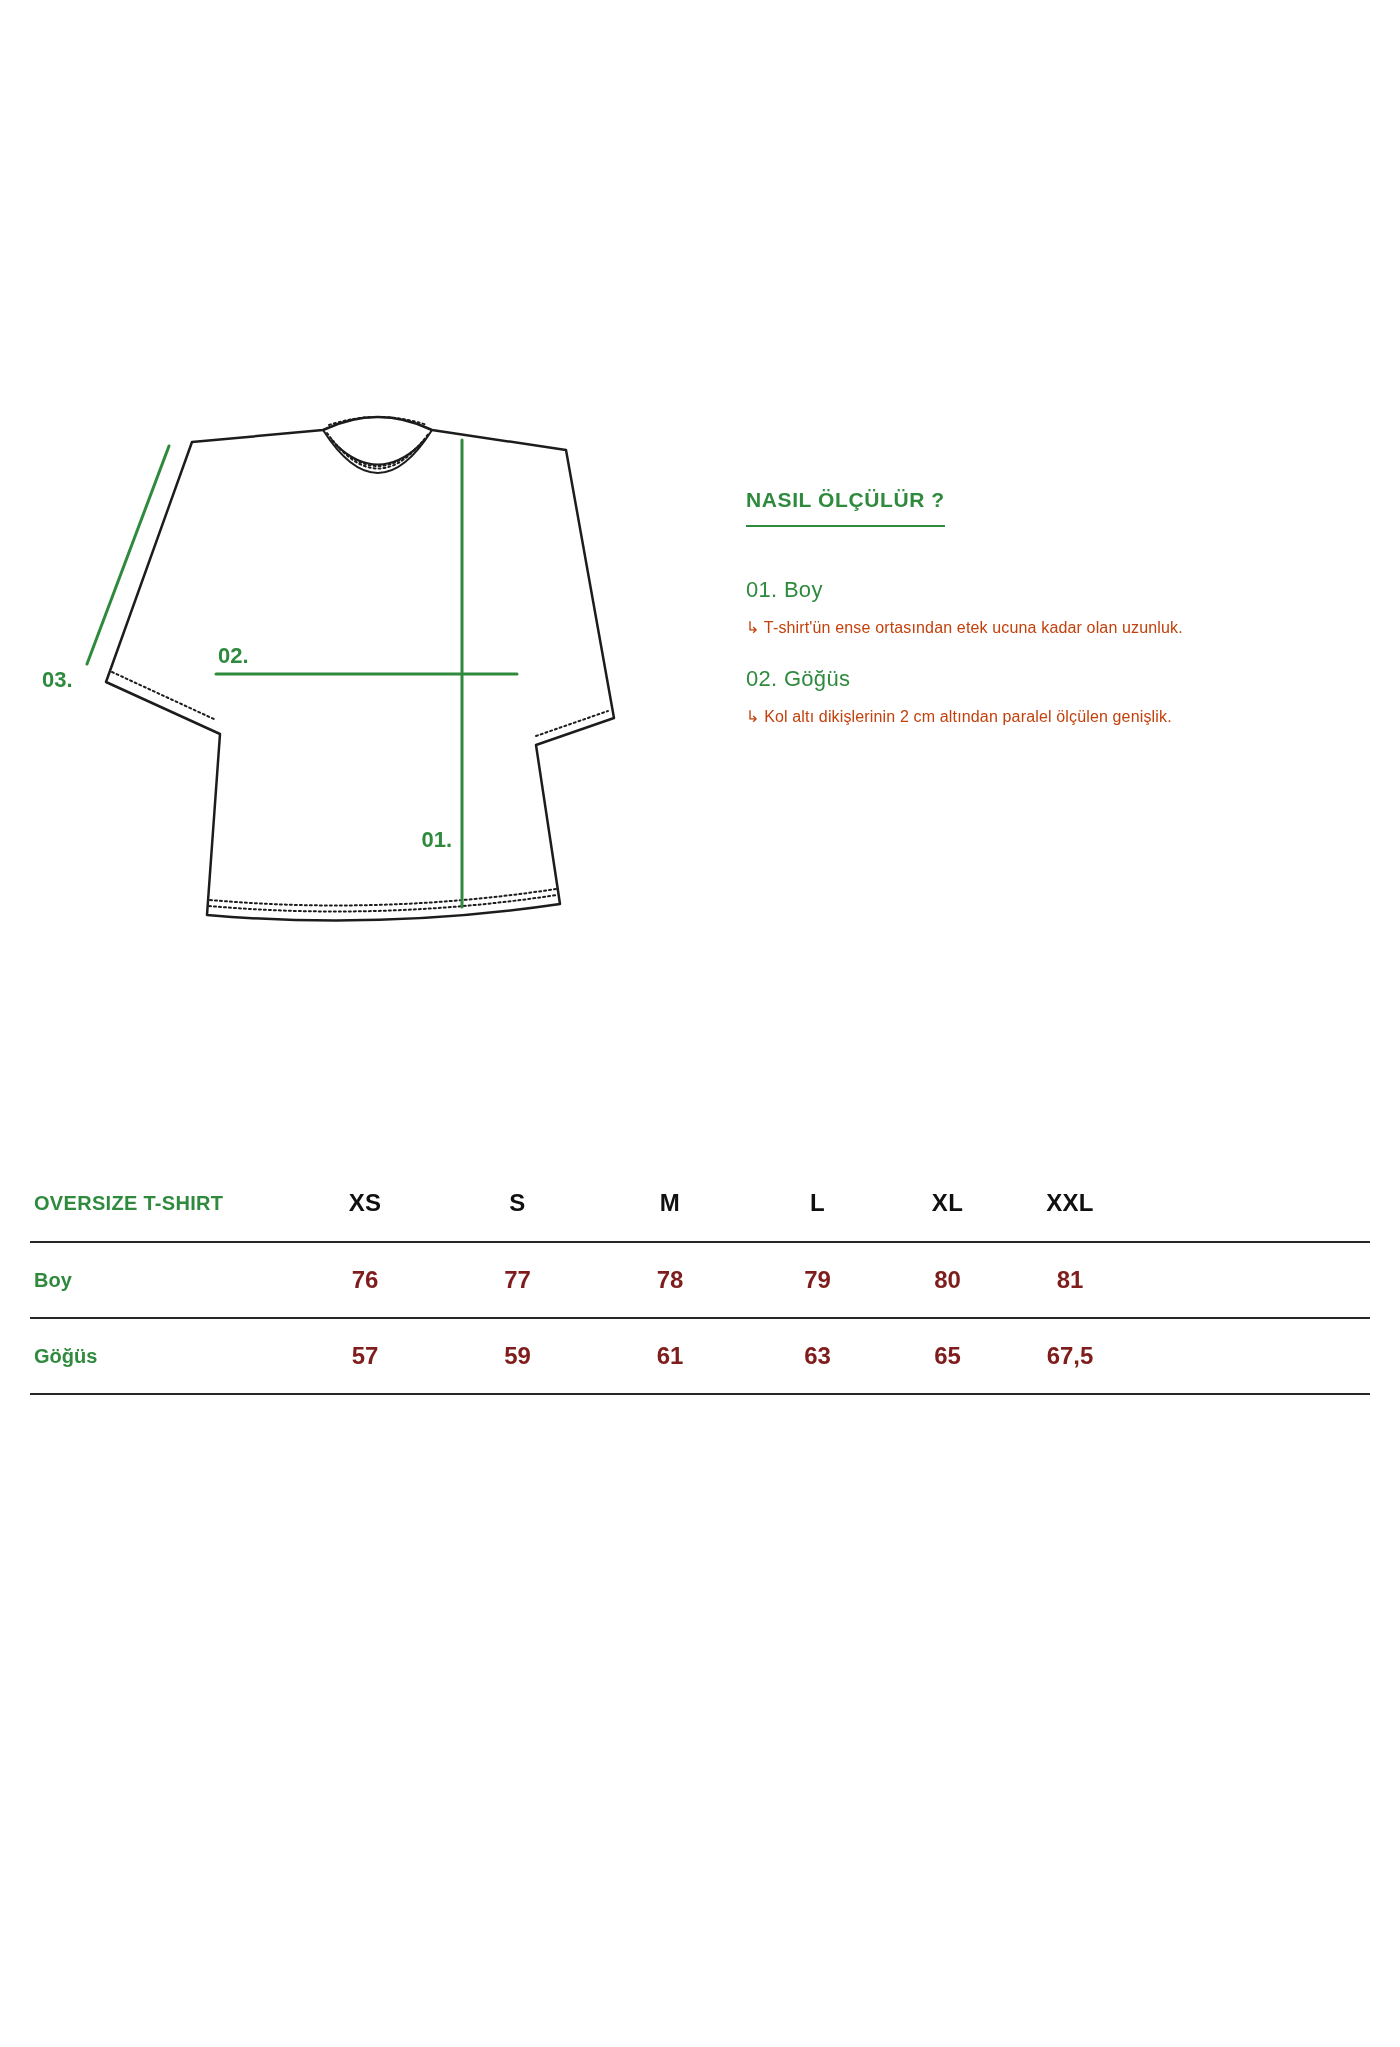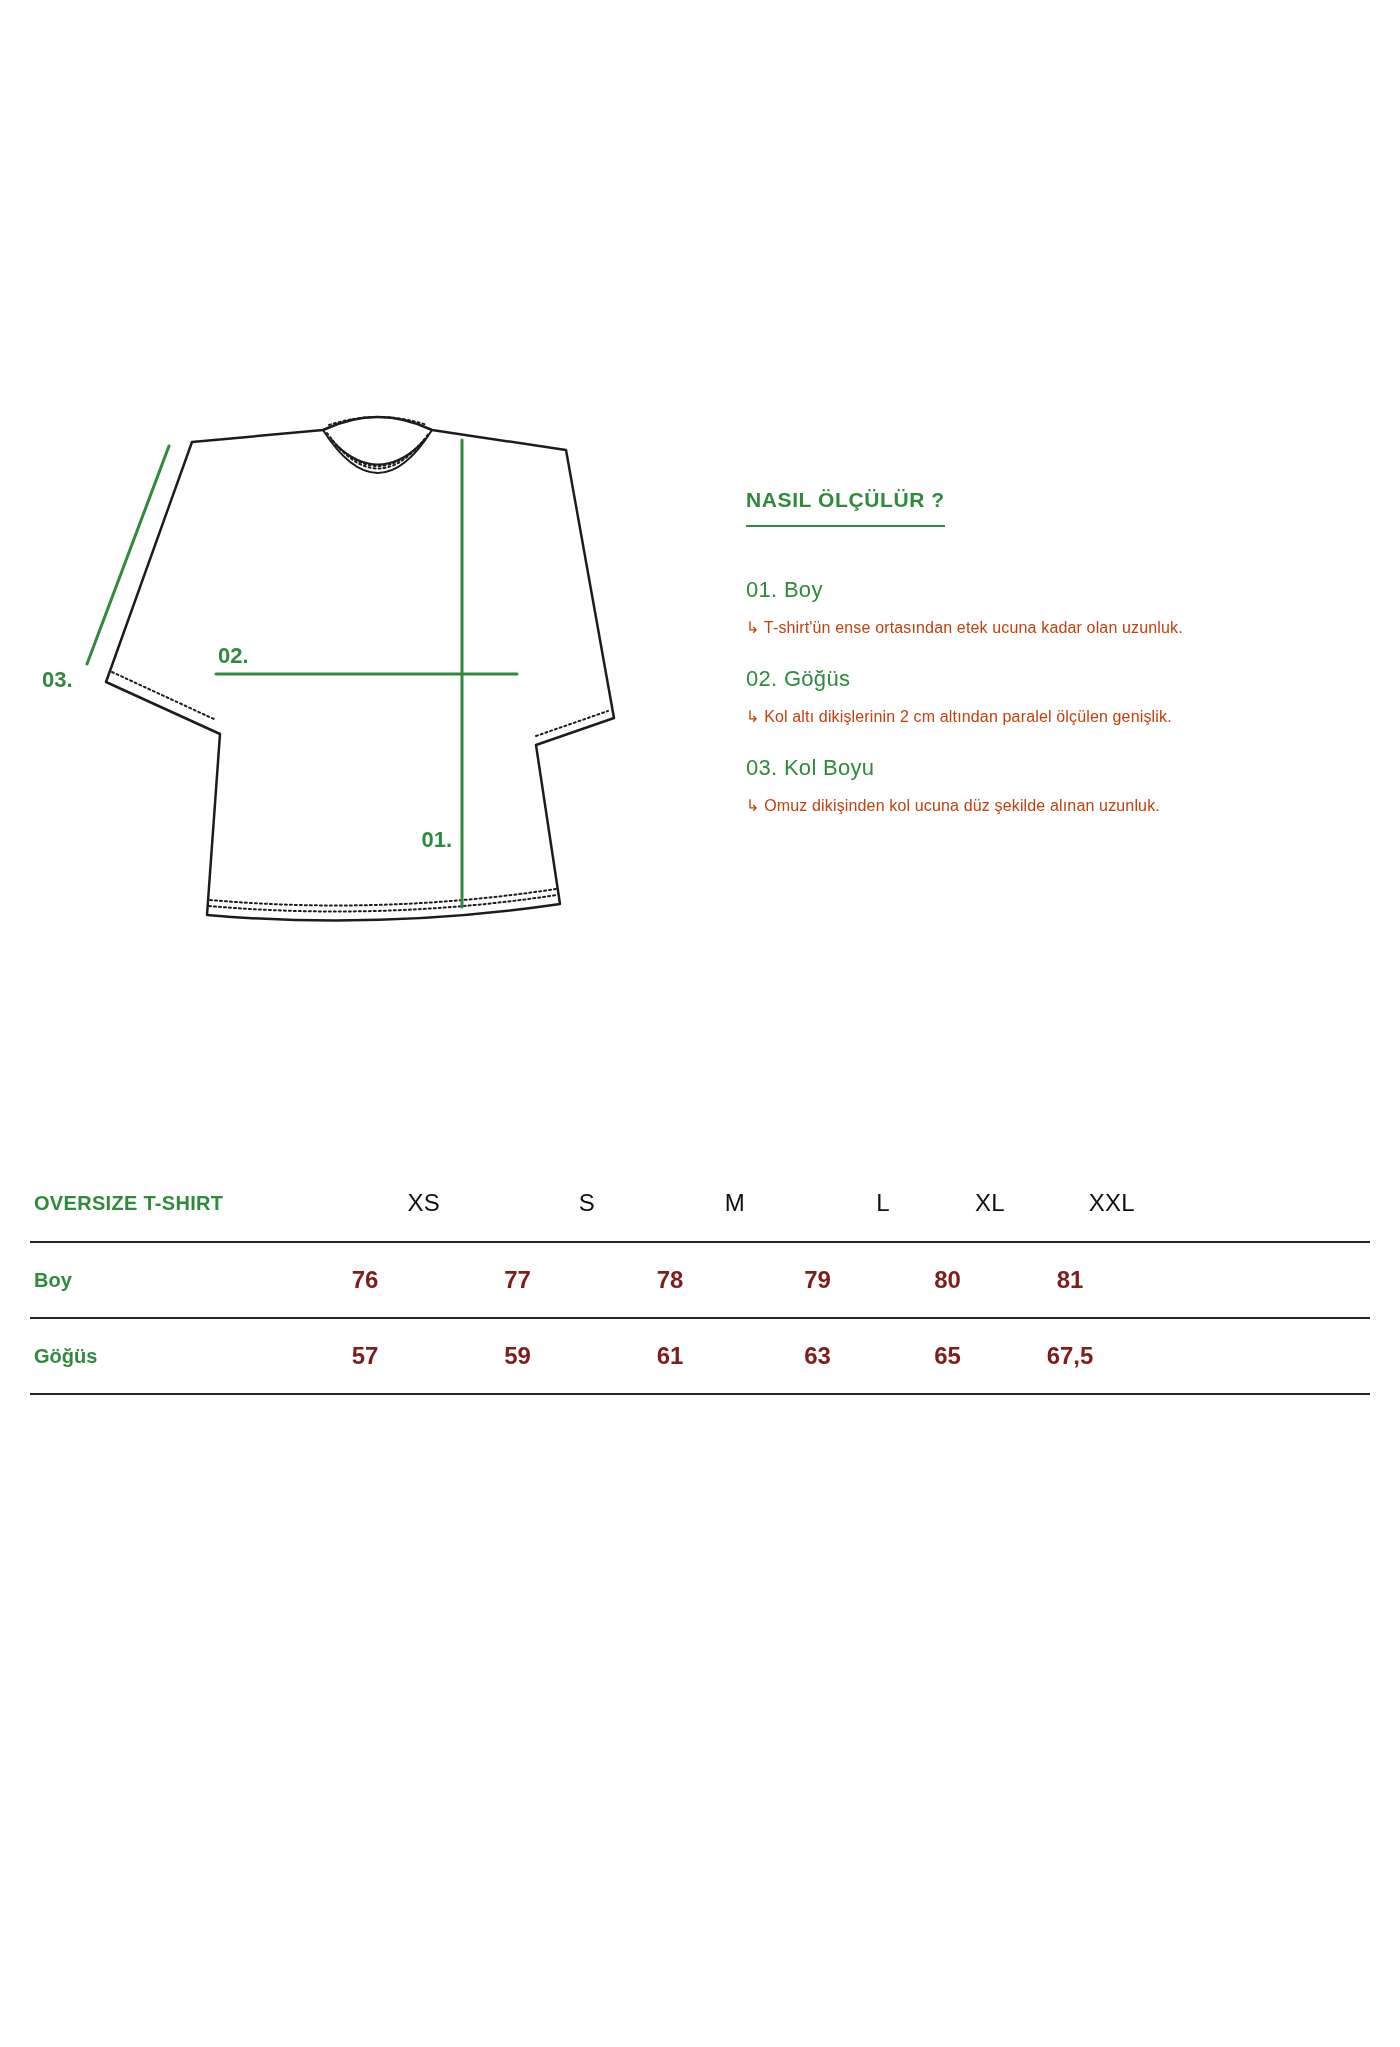--- a/index.html
+++ b/index.html
@@ -20,21 +20,21 @@
   .info-item { margin-bottom:29px; }
   .info-label { font-size:22px; font-weight:400; color:var(--green); letter-spacing:0.3px; margin-bottom:15px; }
   .info-desc { font-size:16px; color:#c2410c; letter-spacing:0.15px; }
 
   
   .size-table { position:absolute; left:30px; top:1165px; width:1340px; }
   .t-row { display:grid; grid-template-columns:260px 150px 155px 150px 145px 115px 130px 1fr;
            align-items:center; height:76px; border-bottom:2px solid #262626; }
   .t-row.header { height:78px; }
   .t-product { font-size:20px; font-weight:700; color:var(--green); letter-spacing:0.3px; padding-left:4px; }
-  .t-size { font-size:24px; font-weight:400; color:#101010; text-align:right; letter-spacing:0.3px; }
+  .t-size { font-size:24px; font-weight:700; color:#101010; text-align:center; letter-spacing:0.3px; }
   .t-label { font-size:20px; font-weight:700; color:var(--green); padding-left:4px; }
   .t-val { font-size:24px; font-weight:700; color:#7f1d1d; text-align:center; }
 </style>
 </head>
 <body>
 
 <div class="canvas">
 
   <div class="diagram">
     <svg viewBox="0 0 620 550" width="620" height="550">
@@ -76,24 +76,20 @@
     <div class="info-item">
       <div class="info-label">01. Boy</div>
       <div class="info-desc">↳ T-shirt'ün ense ortasından etek ucuna kadar olan uzunluk.</div>
     </div>
 
     <div class="info-item">
       <div class="info-label">02. Göğüs</div>
       <div class="info-desc">↳ Kol altı dikişlerinin 2 cm altından paralel ölçülen genişlik.</div>
     </div>
 
-    <div class="info-item">
-      <div class="info-label">03. Kol Boyu</div>
-      <div class="info-desc">↳ Omuz dikişinden kol ucuna düz şekilde alınan uzunluk.</div>
-    </div>
   </div>
 
   <div class="size-table">
     <div class="t-row header">
       <div class="t-product">OVERSIZE T-SHIRT</div>
       <div class="t-size">XS</div>
       <div class="t-size">S</div>
       <div class="t-size">M</div>
       <div class="t-size">L</div>
       <div class="t-size">XL</div>

